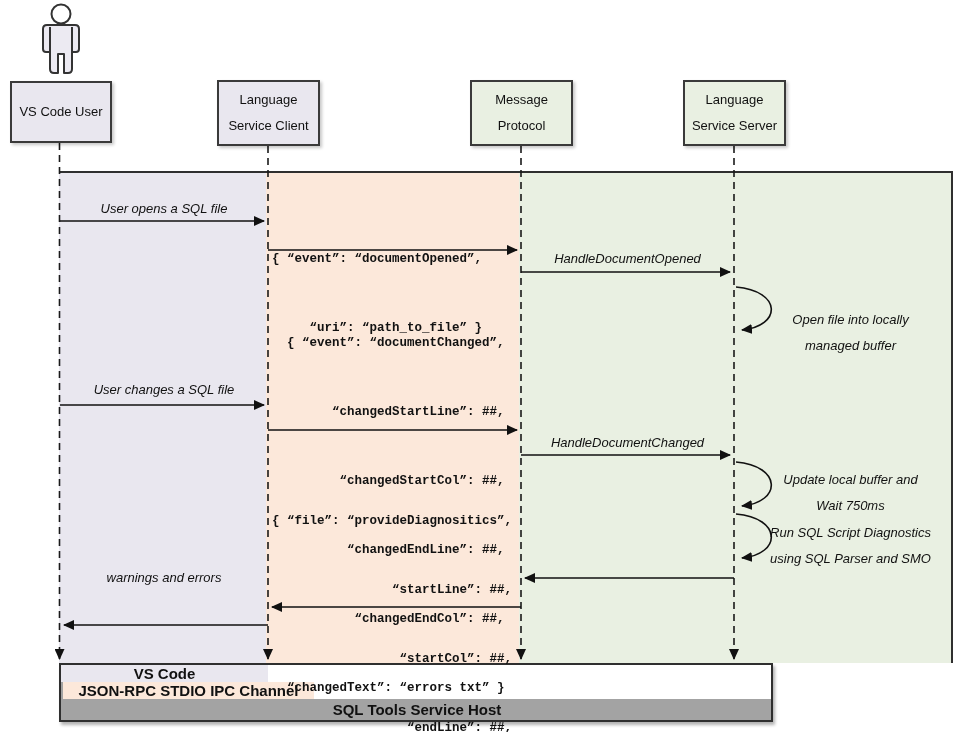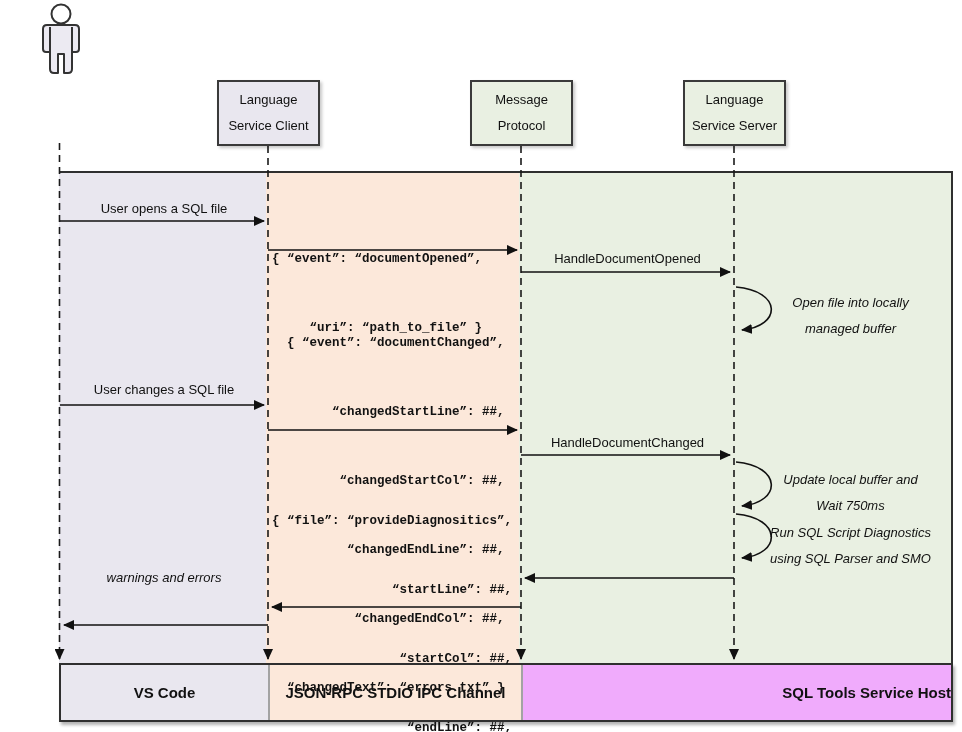--- a/index.html
+++ b/index.html
@@ -8,27 +8,27 @@
   
   .hbox{position:absolute;box-sizing:border-box;border:2px solid #3a3a3a;
         display:flex;flex-direction:column;align-items:center;justify-content:center;
         font-size:13px;line-height:26px;text-align:center;
         box-shadow:2px 2px 3px rgba(0,0,0,0.22);}
   
   #band{position:absolute;left:59px;top:171px;width:894px;height:492px;box-sizing:border-box;
         border-top:2px solid #2f2f2f;border-right:2px solid #2f2f2f;display:flex;}
   #band .col{height:100%;}
   
-  #footer{position:absolute;left:59px;top:663px;width:894px;height:59px;box-sizing:border-box;
-          border:2px solid #2f2f2f;display:flex;box-shadow:2px 3px 3px rgba(0,0,0,0.3);}
+  #footer{position:absolute;left:59px;top:663px;width:714px;height:59px;box-sizing:border-box;
+          border:2px solid #2f2f2f;display:flex;box-shadow:2px 3px 3px rgba(0,0,0,0.3);flex-direction:column;}
   #footer .fcell{box-sizing:border-box;display:flex;align-items:center;justify-content:center;
           font-weight:bold;font-size:15px;}
   #footer .fcell + .fcell{border-left:2px solid #a3a3a3;}
   
-  .ital{position:absolute;font-size:13px;line-height:18px;text-align:center;}
+  .ital{position:absolute;font-style:italic;font-size:13px;line-height:18px;text-align:center;}
   .ital2{position:absolute;font-style:italic;font-size:13px;line-height:26px;text-align:center;}
   .mono{position:absolute;font-family:"Liberation Mono","DejaVu Sans Mono",monospace;
         font-size:12.5px;line-height:23px;font-weight:bold;white-space:pre;text-align:right;}
   svg{position:absolute;left:0;top:0;}
   .lay1{z-index:1}.lay2{z-index:2}.lay3{z-index:3}
 </style>
 </head>
 <body>
 
 <div id="stage">
@@ -76,20 +76,23 @@
       <line x1="268" y1="430" x2="517" y2="430" marker-end="url(#ah)"></line>
       <line x1="521" y1="455" x2="730" y2="455" marker-end="url(#ah)"></line>
       <path d="M736,462 C782,466 782,502 742,506" marker-end="url(#ah)"></path>
       <path d="M736,514 C782,518 782,554 742,558" marker-end="url(#ah)"></path>
       <line x1="734" y1="578" x2="525" y2="578" marker-end="url(#ah)"></line>
       <line x1="521" y1="607" x2="272" y2="607" marker-end="url(#ah)"></line>
       <line x1="268" y1="625" x2="64" y2="625" marker-end="url(#ah)"></line>
     </g>
   </svg>
 
+  <div class="hbox lay3" style="left:10px;top:81px;width:102px;height:62px;background:#e9e7ef;">
+    <span>VS Code User</span>
+  </div>
   <div class="hbox lay3" style="left:217px;top:80px;width:103px;height:66px;background:#e9e7ef;">
     <span>Language</span>
     <span>Service Client</span>
   </div>
   <div class="hbox lay3" style="left:470px;top:80px;width:103px;height:66px;background:#e9f0e2;align-items:center;">
     <span>Message</span>
     <span>Protocol</span>
   </div>
   <div class="hbox lay3" style="left:683px;top:80px;width:103px;height:66px;background:#e9f0e2;">
     <span>Language</span>
@@ -98,21 +101,21 @@
 
   <div class="ital lay3" style="left:60px;top:200px;width:208px;">User opens a SQL file</div>
   <div class="ital lay3" style="left:60px;top:381px;width:208px;">User changes a SQL file</div>
   <div class="ital2 lay3" style="left:60px;top:565px;width:208px;">
     <div>warnings and errors</div>
   </div>
 
   <div class="ital lay3" style="left:521px;top:250px;width:213px;">HandleDocumentOpened</div>
   <div class="ital lay3" style="left:521px;top:434px;width:213px;">HandleDocumentChanged</div>
 
-  <div class="ital2 lay3" style="left:748px;top:290px;width:205px;">
+  <div class="ital2 lay3" style="left:748px;top:307px;width:205px;">
     <div>Open file into locally</div>
     <div>managed buffer</div>
   </div>
   <div class="ital2 lay3" style="left:748px;top:467px;width:205px;">
     <div>Update local buffer and</div>
     <div>Wait 750ms</div>
   </div>
   <div class="ital2 lay3" style="left:748px;top:520px;width:205px;">
     <div>Run SQL Script Diagnostics</div>
     <div>using SQL Parser and SMO</div>
@@ -139,18 +142,18 @@
     
   </div>
 
   <div id="footer" class="lay2">
     <div class="fcell" style="width:207px;background:#e9e7ef;">
       <span>VS Code</span>
     </div>
     <div class="fcell" style="width:253px;background:#fce8da;">
       <span>JSON-RPC STDIO IPC Channel</span>
     </div>
-    <div class="fcell" style="flex:1;background:#f0abfc;justify-content:flex-end;">
+    <div class="fcell" style="flex:1;background:#a3a3a3;">
       <span>SQL Tools Service Host</span>
     </div>
   </div>
 
 </div>
 
 </body></html>

